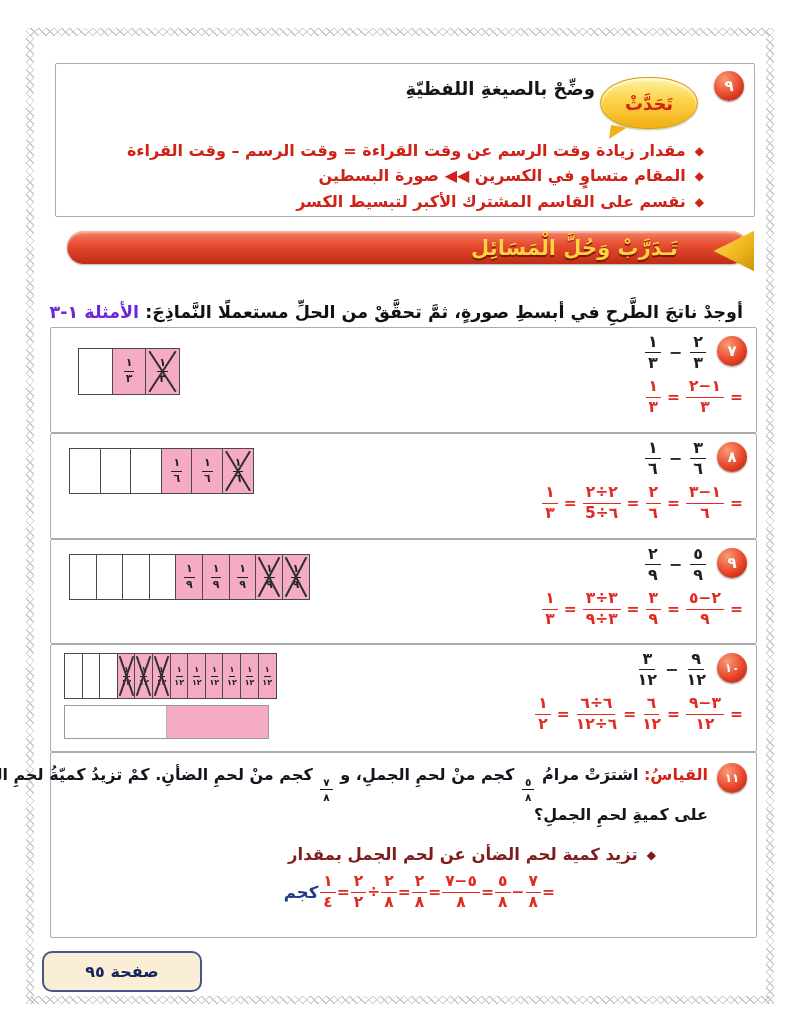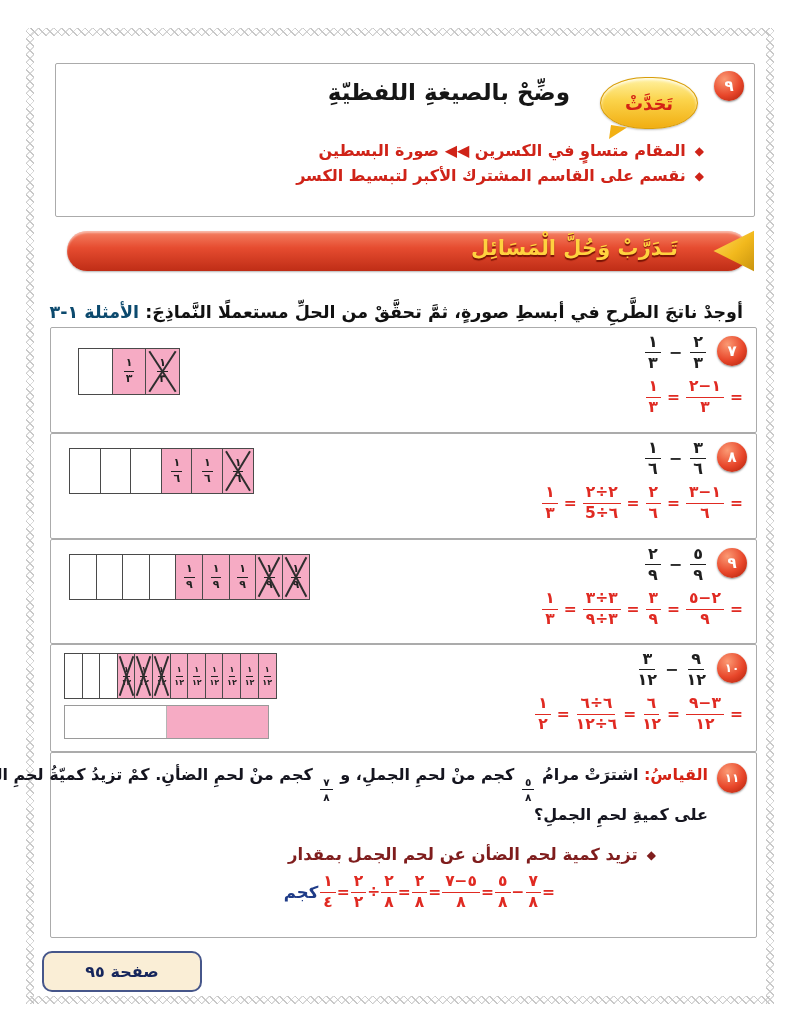--- a/index.html
+++ b/index.html
@@ -25,42 +25,42 @@
      font-weight:bold;font-size:15px;box-shadow:0 1px 2px rgba(0,0,0,.45);}
   .talk-box .num-badge{right:10px;top:7px;}
   .bubble{position:absolute;right:56px;top:13px;width:96px;height:50px;
      background:linear-gradient(180deg,#fff2a2 0%,#fbd34a 45%,#f1ae12 100%);
      border:1px solid #d89d0a;border-radius:48% / 52%;
      display:flex;align-items:center;justify-content:center;
      color:#d42315;font-weight:bold;font-size:18px;
      box-shadow:inset 0 2px 3px rgba(255,255,255,.8),0 1px 2px rgba(0,0,0,.25);}
   .bubble::after{content:"";position:absolute;left:8px;bottom:-11px;width:20px;height:14px;
      background:#f2b014;clip-path:polygon(10% 0,90% 18%,0 100%);}
-  .talk-lines{position:absolute;right:184px;top:10px;text-align:right;direction:rtl;
-     font-size:23px;font-weight:bold;color:#161616;line-height:1.65;}
+  .talk-lines{position:absolute;right:159px;top:10px;text-align:right;direction:rtl;
+     font-size:18px;font-weight:bold;color:#161616;line-height:1.65;}
   .talk-bullets{position:absolute;right:50px;top:74px;direction:rtl;text-align:right;
      color:#cf2318;font-weight:bold;font-size:16px;line-height:1.58;}
   .talk-bullets .row{white-space:nowrap;}
   .diamond{font-size:12px;margin-left:9px;vertical-align:1px;}
 
   
-  .banner{position:absolute;left:67px;top:231px;width:681px;height:40px;border-radius:20px;
+  .banner{position:absolute;left:67px;top:231px;width:681px;height:33px;border-radius:20px;
      background:linear-gradient(180deg,#f58264 0%,#e64c30 42%,#bf2d16 100%);
      box-shadow:inset 0 2px 2px rgba(255,255,255,.45),0 1px 2px rgba(0,0,0,.3);}
   .banner-label{position:absolute;right:70px;top:5px;color:#ffd23f;font-weight:bold;
      font-size:21px;text-shadow:0 1.5px 1px #7a1405;direction:rtl;}
   .banner-arrow{position:absolute;right:-6px;top:-1px;width:44px;height:42px;
      background:linear-gradient(135deg,#ffe06a,#f2b91d 55%,#c8930d);
      clip-path:polygon(100% 2%,8% 50%,100% 98%);
      filter:drop-shadow(0 1px 1px rgba(0,0,0,.35));}
 
   
   .instruction{position:absolute;right:57px;top:284px;direction:rtl;text-align:right;
      font-size:17.5px;font-weight:bold;color:#111;}
-  .instruction .red{color:#0c4a6e;}
+  .instruction .red{color:#6d28d9;}
 
   
   .prob-box{position:absolute;left:50px;width:705px;background:#fff;
      border:1.5px solid #ababab;border-radius:2px;}
   .pb0{top:327px;height:104px;} .pb1{top:433px;height:104px;}
   .pb2{top:539px;height:103px;} .pb3{top:644px;height:106px;}
   .prob-box .num-badge{right:9px;top:8px;}
   .num-badge.len2{font-size:12px;}
   .expr{position:absolute;right:50px;top:5px;display:flex;align-items:center;gap:7px;
      direction:ltr;color:#1f1f1f;font-weight:bold;font-size:16px;}
@@ -122,20 +122,21 @@
   <div class="zz zz-left"></div>
   <div class="zz zz-right"></div>
 
   <section class="box talk-box">
     <div class="num-badge">٩</div>
     <div class="bubble">تَحَدَّثْ</div>
     <div class="talk-lines">
       <div>وضِّحْ بالصيغةِ اللفظيّةِ</div>
     </div>
     <div class="talk-bullets">
+      <div class="row"><span class="diamond">◆</span><span>مقدار زيادة وقت الرسم عن وقت القراءة = وقت الرسم – وقت القراءة</span></div>
       <div class="row"><span class="diamond">◆</span><span>المقام متساوٍ في الكسرين ◀◀ صورة البسطين</span></div>
       <div class="row"><span class="diamond">◆</span><span>نقسم على القاسم المشترك الأكبر لتبسيط الكسر</span></div>
     </div>
   </section>
 
   <div class="banner">
     <span class="banner-label">تَـدَرَّبْ وَحُلَّ الْمَسَائِل</span>
     <span class="banner-arrow"></span>
   </div>
 

